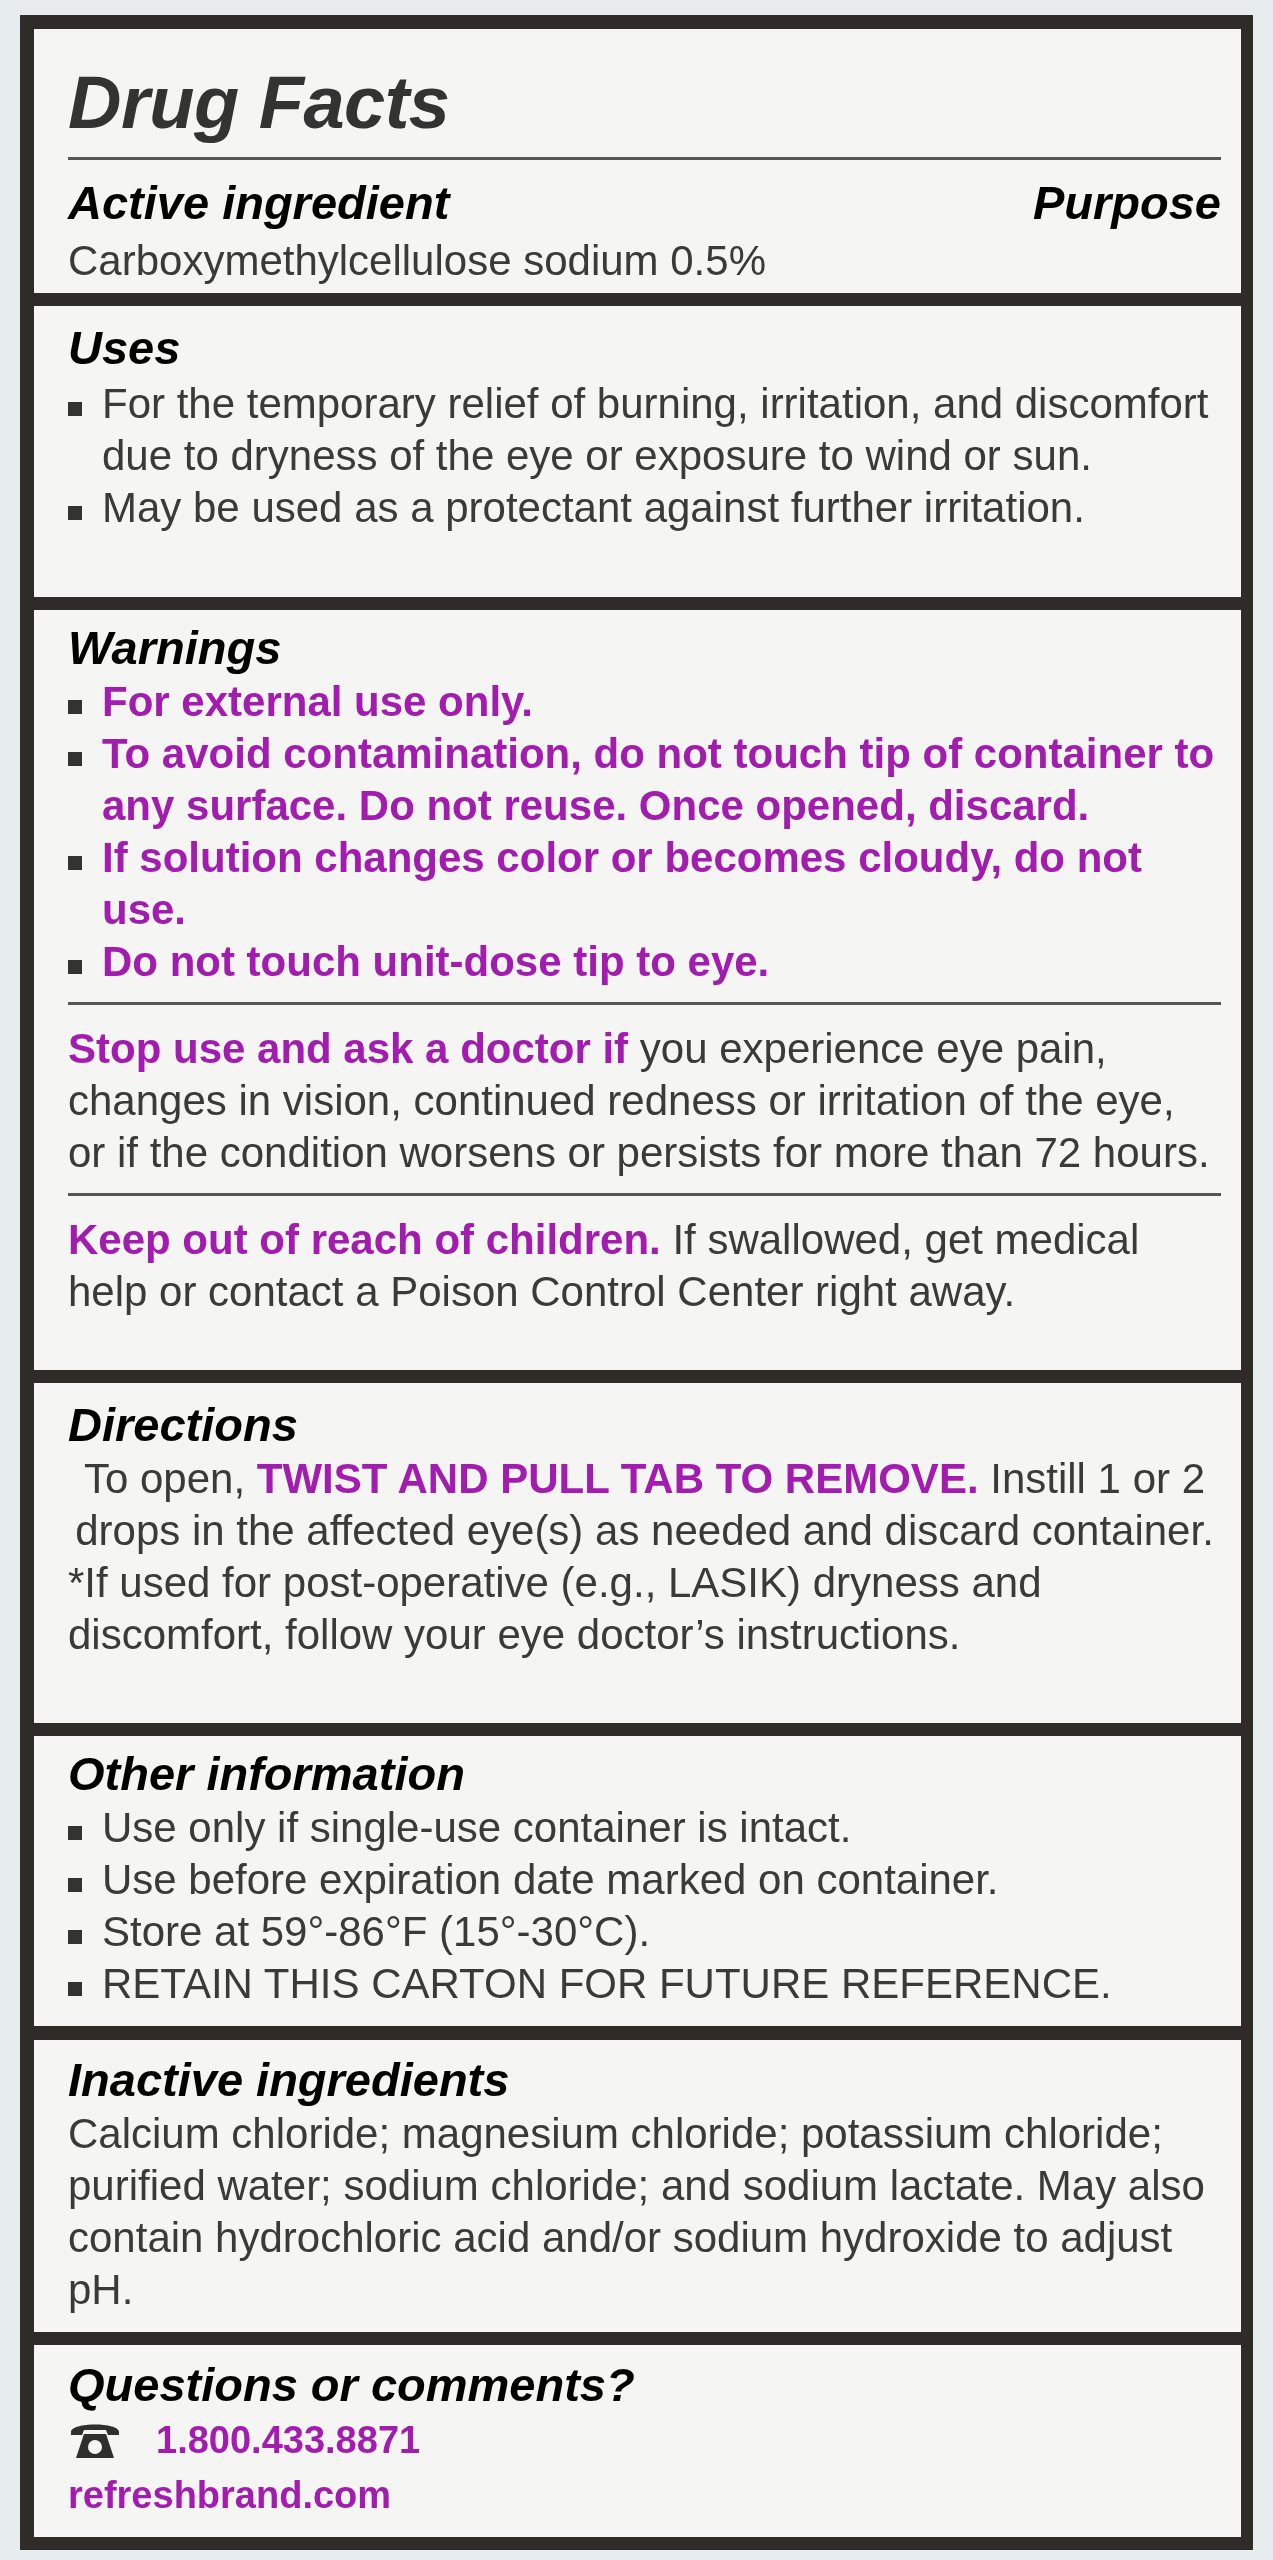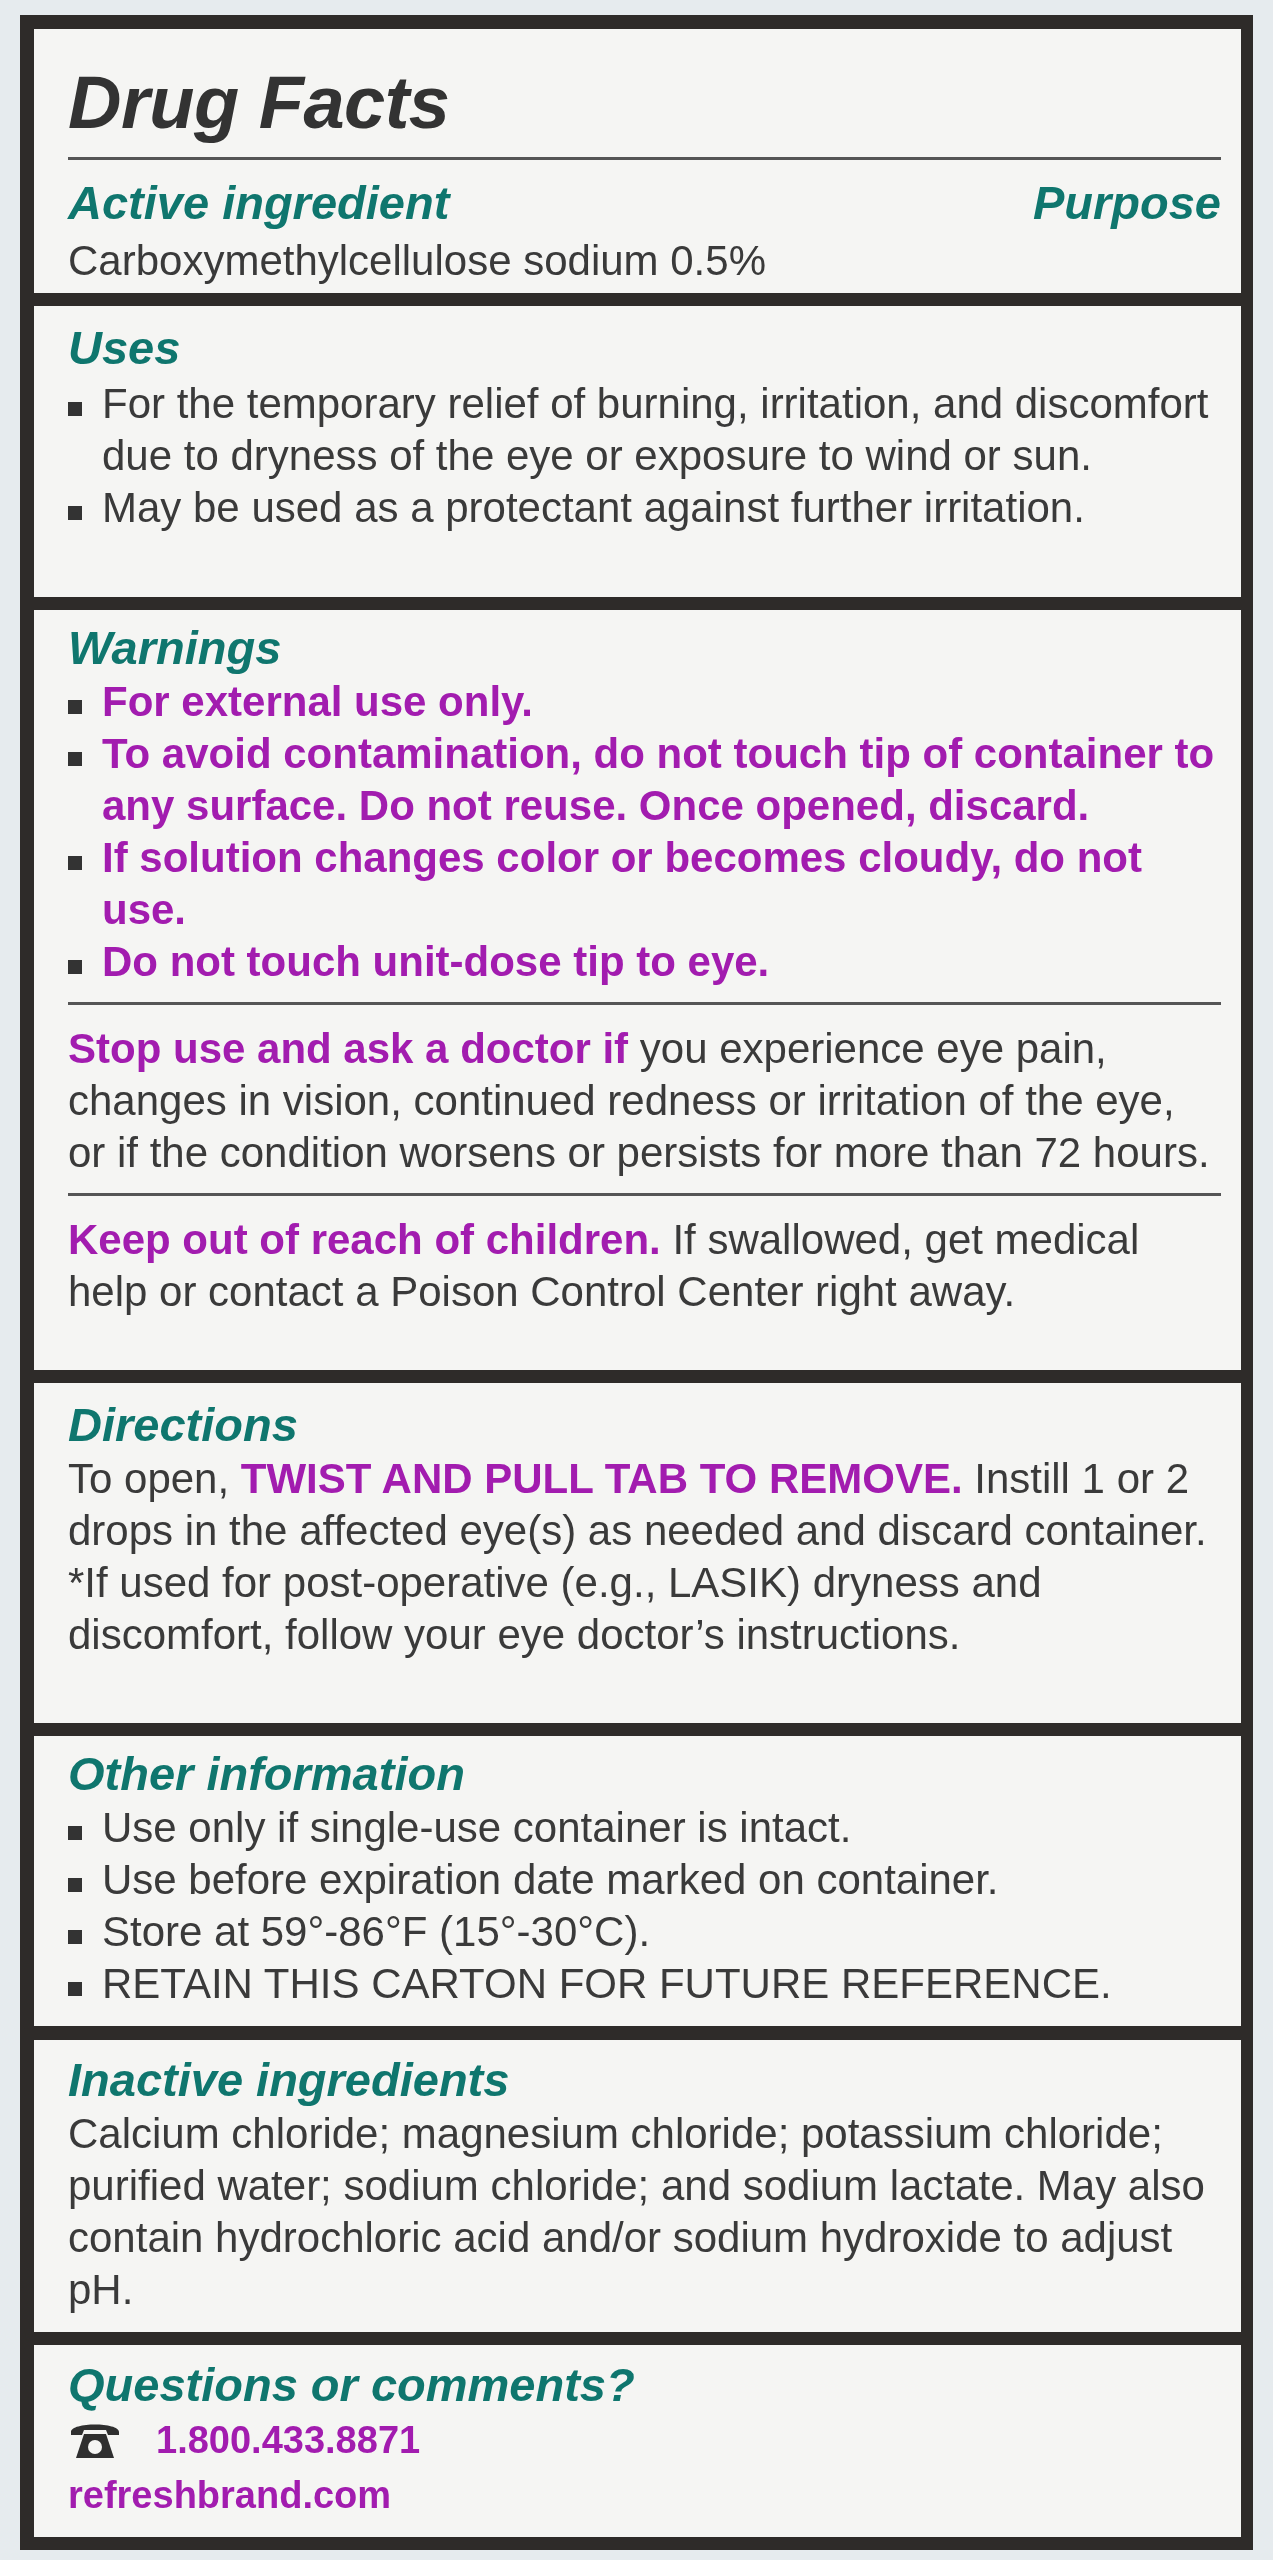--- a/index.html
+++ b/index.html
@@ -16,21 +16,21 @@
     background: #2e2b29;
     box-sizing: border-box;
   }
   .panel {
     position: absolute; left: 14px; width: 1207px;
     background: #f5f5f3;
     box-sizing: border-box;
     padding: 0 20px 0 34px;
   }
   .h1 { font-weight: bold; font-style: italic; font-size: 74px; color: #333; letter-spacing: -0.5px; }
-  .h2 { font-weight: bold; font-style: italic; font-size: 47px; color: #0f766e; line-height: 1.1; }
+  .h2 { font-weight: bold; font-style: italic; font-size: 47px; color: #000000; line-height: 1.1; }
   .body-text { font-size: 42px; line-height: 52px; color: #3a3a3a; }
   .bold { font-weight: bold; color: #a21caf; }
   .rule { height: 3px; background: #555; margin-right: 0; }
   ul.bullets { list-style: none; margin: 0; padding: 0; }
   ul.bullets li { position: relative; padding-left: 34px; }
   ul.bullets li::before {
     content: ""; position: absolute; left: 0; top: 24px;
     width: 14px; height: 14px; background: #333;
   }
   .row-between { display: flex; justify-content: space-between; align-items: baseline; }
@@ -74,21 +74,21 @@
       <span class="bold">Stop use and ask a doctor if</span><span> you experience eye pain, changes in vision, continued redness or irritation of the eye, or if the condition worsens or persists for more than 72 hours.</span>
     </p>
     <div class="rule" style="margin-top:14px;"></div>
     <p class="body-text" style="margin:18px 0 0 0;">
       <span class="bold">Keep out of reach of children.</span><span> If swallowed, get medical help or contact a Poison Control Center right away.</span>
     </p>
   </div>
 
   <div class="panel" style="top:1368px;height:340px;padding-top:16px;">
     <div class="h2">Directions</div>
-    <p class="body-text" style="margin:2px 0 0 0;">
+    <p class="body-text" style="margin:2px 0 0 0;text-align:center;">
       <span>To open, </span><span class="bold">TWIST AND PULL TAB TO REMOVE.</span><span> Instill 1 or 2 drops in the affected eye(s) as needed and discard container.</span>
     </p>
     <p class="body-text" style="margin:0;">*If used for post-operative (e.g., LASIK) dryness and discomfort, follow your eye doctor’s instructions.</p>
   </div>
 
   <div class="panel" style="top:1721px;height:290px;padding-top:12px;">
     <div class="h2">Other information</div>
     <ul class="bullets body-text" style="margin-top:2px;">
       <li>Use only if single-use container is intact.</li>
       <li>Use before expiration date marked on container.</li>

